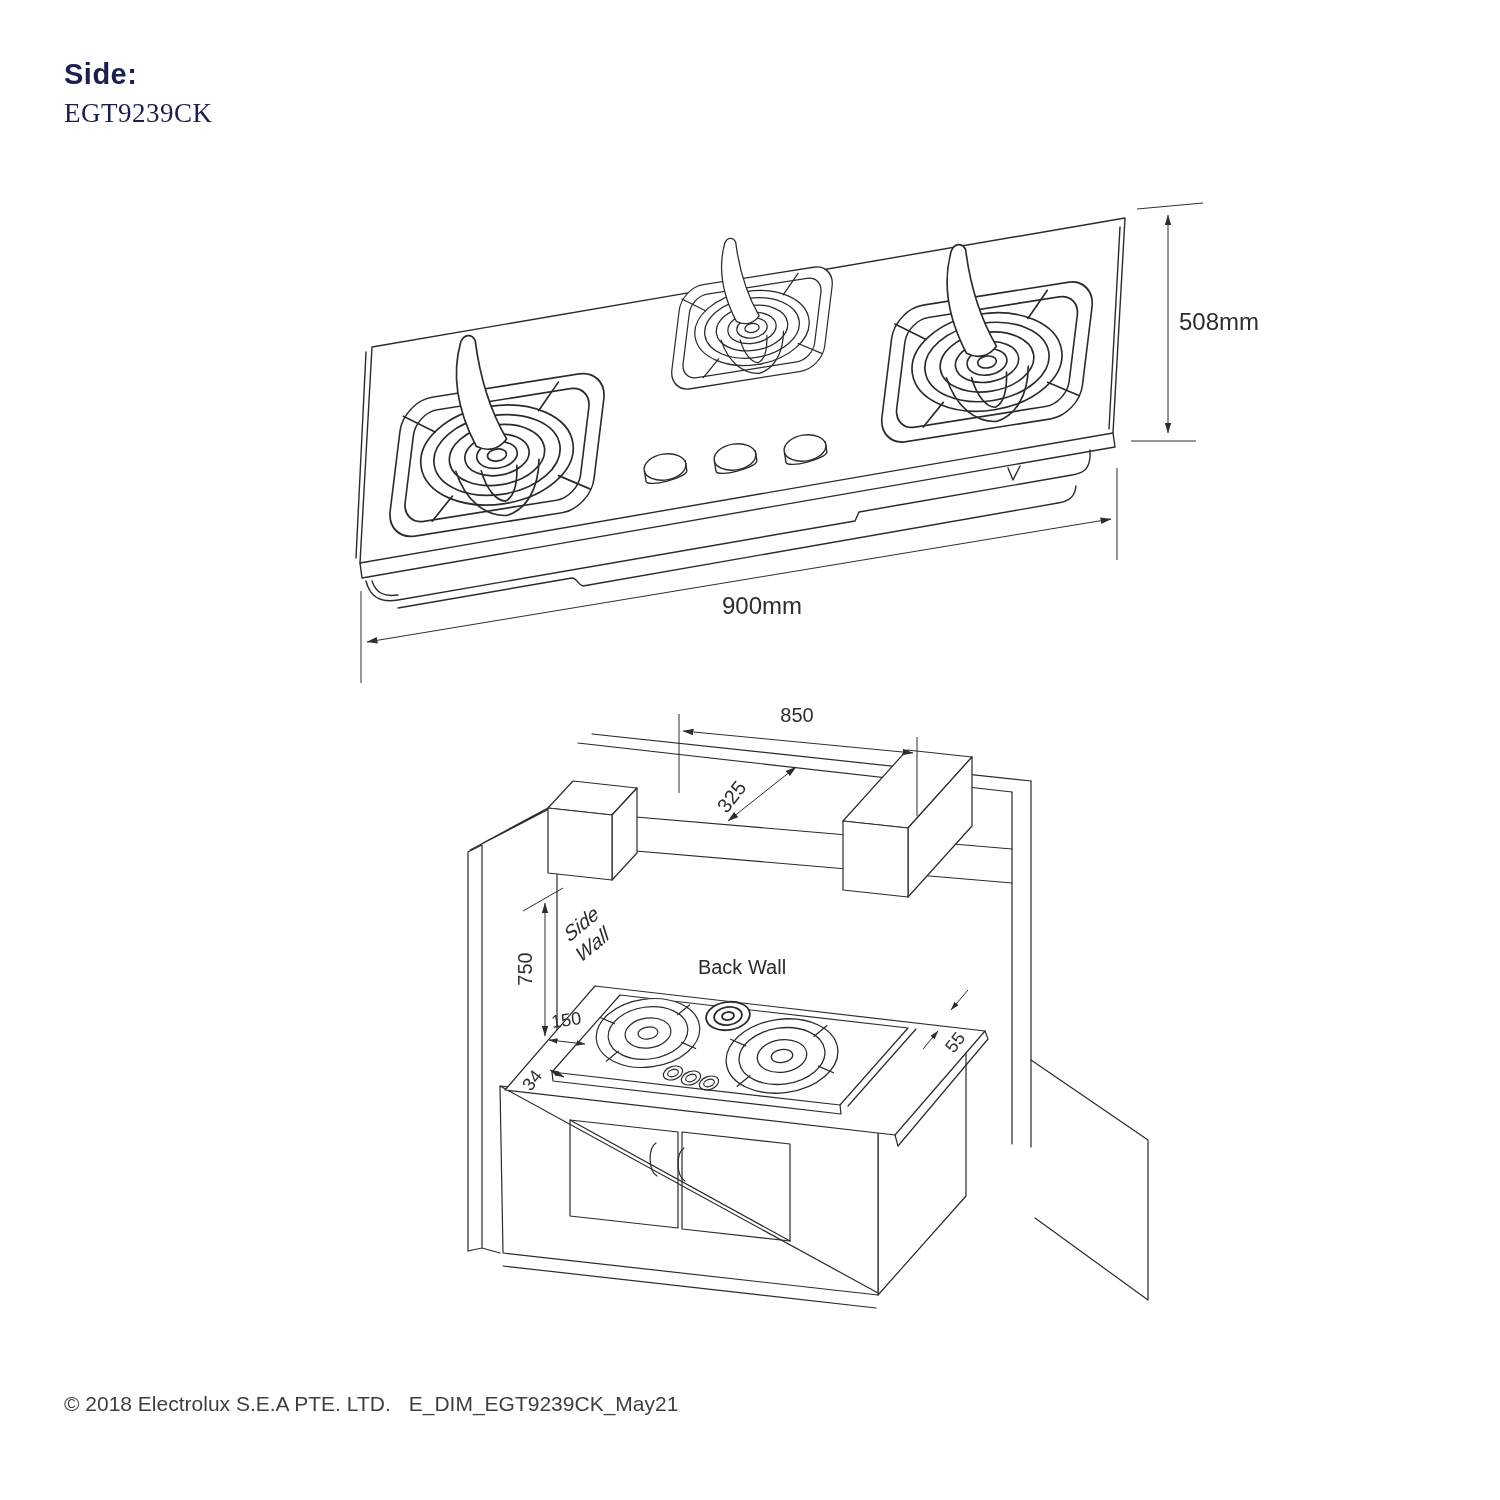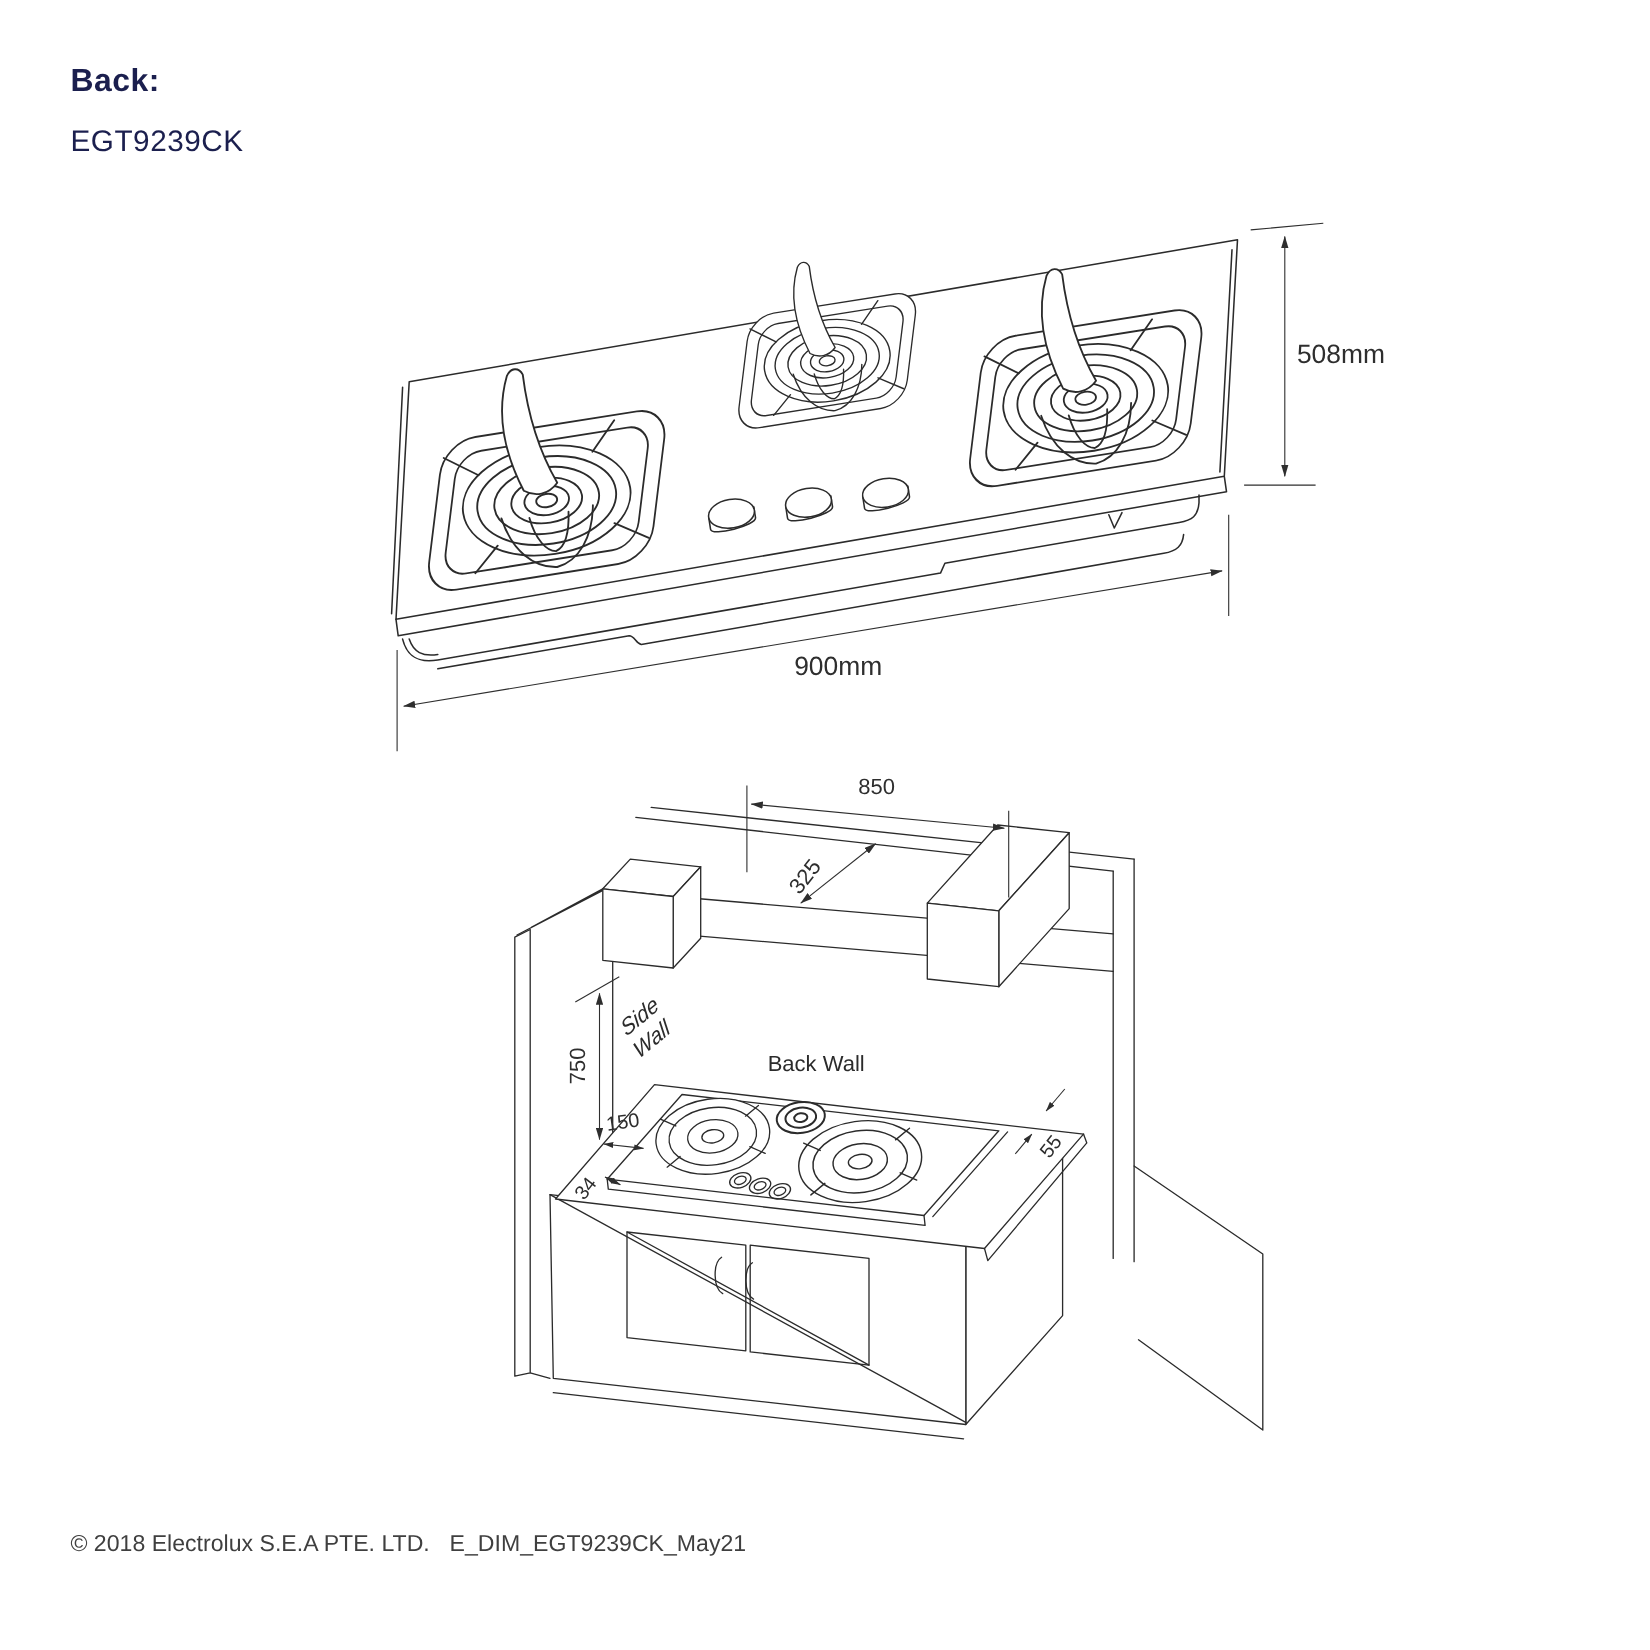--- a/index.html
+++ b/index.html
@@ -1,20 +1,20 @@
 <!DOCTYPE html>
 <html><head>
 <meta charset="utf-8">
 <style>
   html,body{margin:0;padding:0;background:#fff;}
   .page{position:relative;width:1500px;height:1500px;background:#fff;overflow:hidden;
         font-family:"Liberation Sans",sans-serif;}
   .hdr{position:absolute;left:64px;top:58px;}
   .hdr .model-label{font-size:29px;font-weight:700;letter-spacing:.5px;}
-  .hdr .model-value{font-size:27px;font-weight:400;margin-top:22px;letter-spacing:.5px;}
+  .hdr .model-value{font-size:27px;font-weight:400;margin-top:7px;letter-spacing:.5px;font-family:Liberation Serif, serif;}
   .ftr{position:absolute;left:64px;top:1392px;font-size:21px;color:#3f3f3f;}
   .ftr span{margin-right:18px;}
   svg.art{position:absolute;left:0;top:0;}
   svg.art{font-family:"Liberation Sans",sans-serif;}
   .ln{fill:none;stroke:#2b2b2b;stroke-width:1.4;stroke-linecap:round;stroke-linejoin:round;}
   .ln2{fill:none;stroke:#2b2b2b;stroke-width:1.2;stroke-linecap:round;stroke-linejoin:round;}
   .wfill{fill:#ffffff;}
   .ext{stroke:#2e2e2e;stroke-width:1;fill:none;}
   .dim{stroke:#2e2e2e;stroke-width:1;fill:none;marker-start:url(#arr);marker-end:url(#arr);}
   .dimS{stroke:#2e2e2e;stroke-width:1;fill:none;marker-start:url(#arrS);marker-end:url(#arrS);}
@@ -24,21 +24,21 @@
   .dtxt-xs{fill:#2e2e2e;font-size:18px;}
   .wall-label{fill:#2b2b2b;font-size:20px;}
   .wall-label.it{font-style:italic;}
 </style>
 </head>
 <body>
 
 <div class="page">
 
   <div class="hdr">
-    <div class="model-label" style="color:#1b1f4e">Back:</div>
+    <div class="model-label" style="color:#1b1f4e">Side:</div>
     <div class="model-value" style="color:#1b1f4e">EGT9239CK</div>
   </div>
 
   <svg class="art" width="1500" height="1500" viewBox="0 0 1500 1500">
     <defs>
       <marker id="arr" viewBox="0 0 10 6" refX="9.5" refY="3" markerWidth="11" markerHeight="7" orient="auto-start-reverse" markerUnits="userSpaceOnUse">
         <path d="M0,0 L10,3 L0,6 Z" fill="#2e2e2e"></path>
       </marker>
       <marker id="arrS" viewBox="0 0 10 6" refX="9.5" refY="3" markerWidth="9" markerHeight="6" orient="auto-start-reverse" markerUnits="userSpaceOnUse">
         <path d="M0,0 L10,3 L0,6 Z" fill="#2e2e2e"></path>

